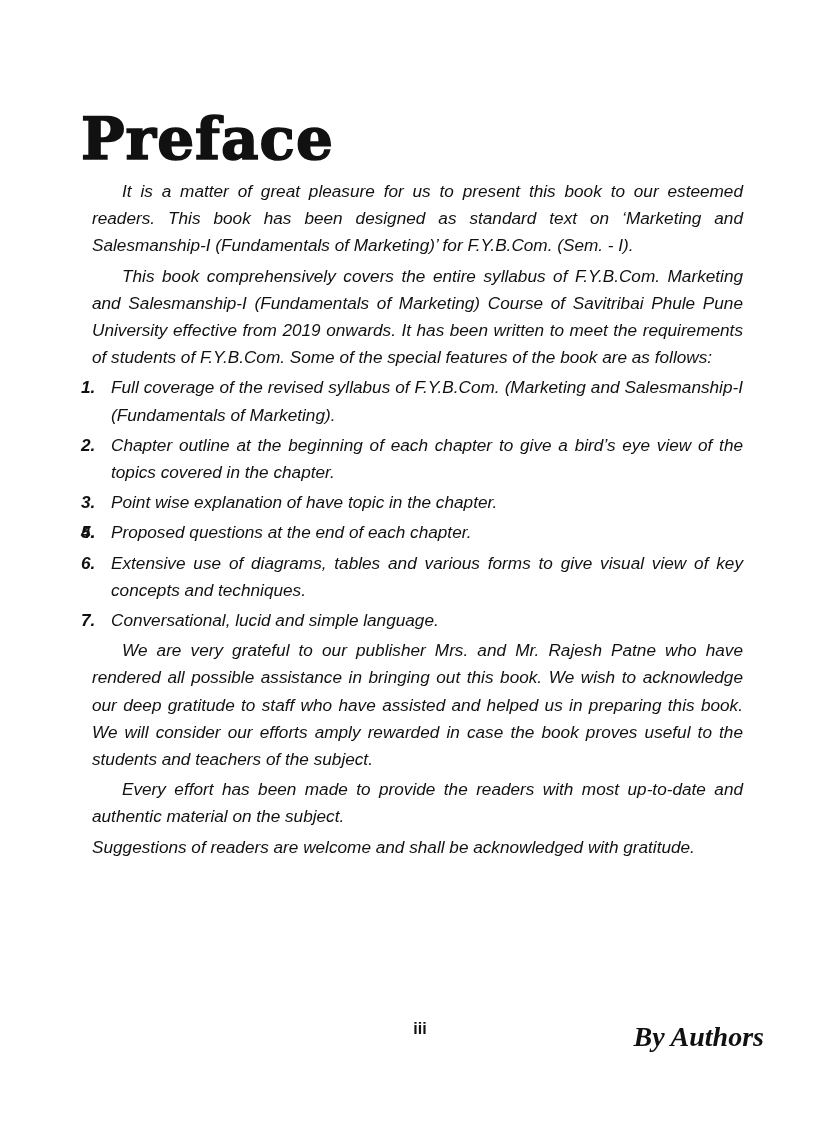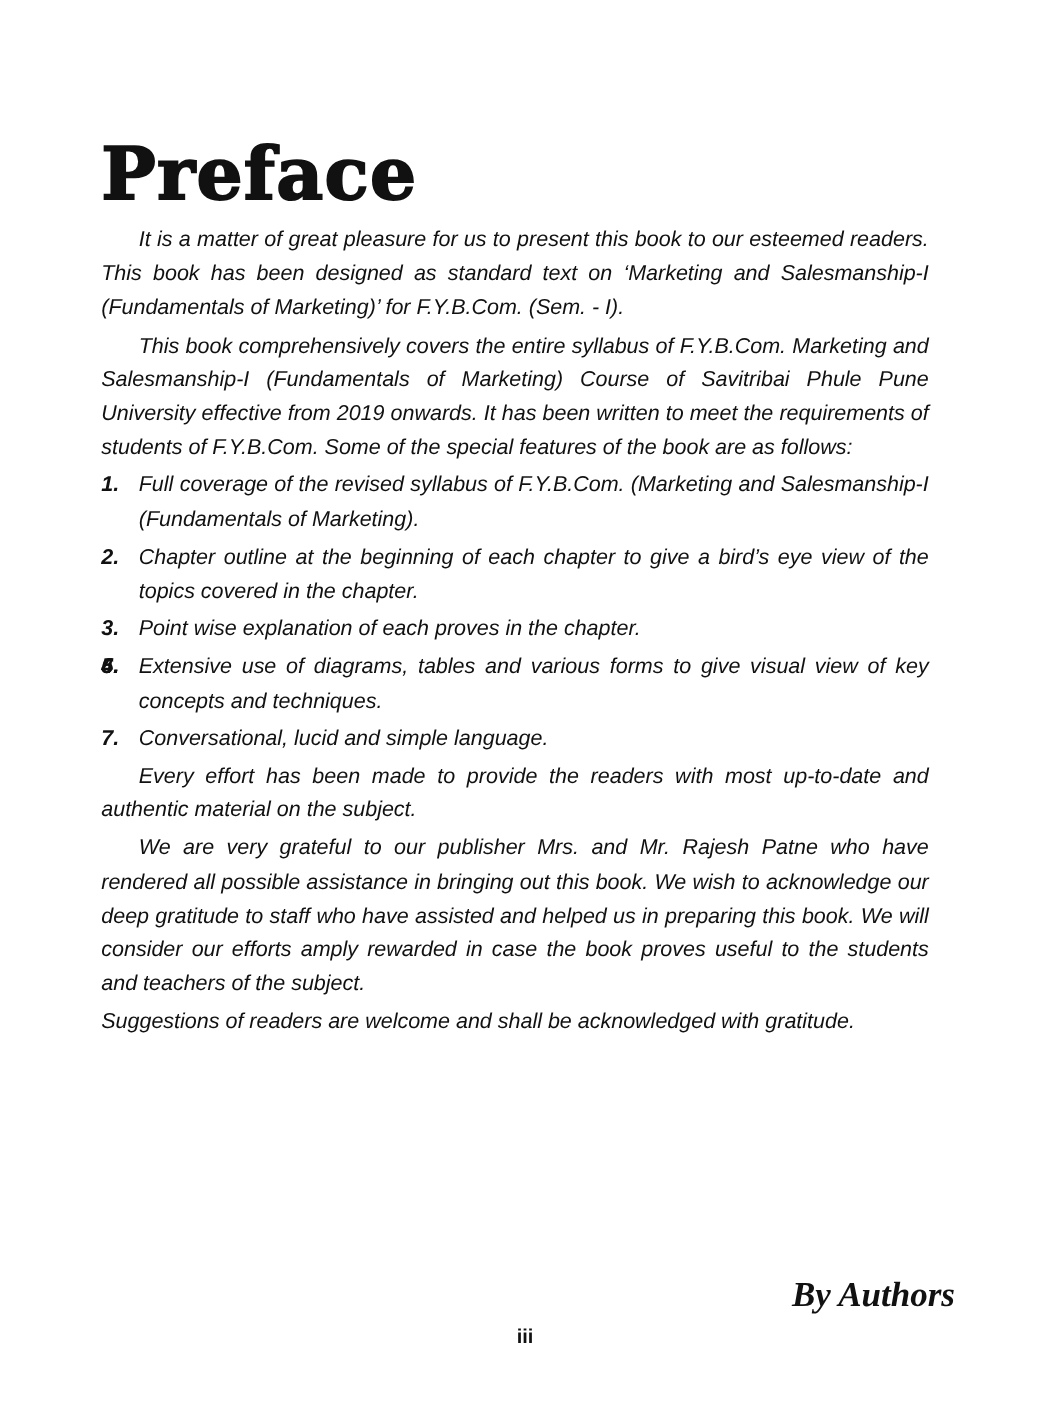--- a/index.html
+++ b/index.html
@@ -32,21 +32,21 @@
       left: 81px;
       top: 178px;
       width: 662px;
       font-family: "Liberation Sans", sans-serif;
       font-style: italic;
       font-size: 17.2px;
       line-height: 27.2px;
       color: #111111;
     }
     .para {
-      margin: 0 0 3px 0;
+      margin: 0 0 3px 11px;
       text-align: justify;
       text-indent: 30px;
     }
     .para.no-indent {
       text-indent: 0;
     }
     .list {
       margin: 0;
       padding: 0;
       list-style: none;
@@ -81,21 +81,21 @@
       font-style: italic;
       font-weight: bold;
       font-size: 28px;
       line-height: 28px;
       color: #111111;
     }
     .page-number {
       position: absolute;
       left: 0;
       width: 840px;
-      top: 1060px;
+      top: 1019px;
       text-align: center;
       font-family: "Liberation Sans", sans-serif;
       font-weight: bold;
       font-size: 16px;
       line-height: 20px;
       color: #111111;
     }
   </style>
 </head>
 <body>
@@ -110,37 +110,38 @@
     <li class="list-item">
       <span class="list-num">1.</span>
       <span>Full coverage of the revised syllabus of F.Y.B.Com. (Marketing and Salesmanship-I (Fundamentals of Marketing).</span>
     </li>
     <li class="list-item">
       <span class="list-num">2.</span>
       <span>Chapter outline at the beginning of each chapter to give a bird’s eye view of the topics covered in the chapter.</span>
     </li>
     <li class="list-item">
       <span class="list-num">3.</span>
-      <span>Point wise explanation of each proves in the chapter.</span>
+      <span>Point wise explanation of have topic in the chapter.</span>
     </li>
     <li class="list-item">
       <span class="list-num">4.</span>
     </li>
     <li class="list-item">
       <span class="list-num">5.</span>
+      <span>Proposed questions at the end of each chapter.</span>
     </li>
     <li class="list-item">
       <span class="list-num">6.</span>
       <span>Extensive use of diagrams, tables and various forms to give visual view of key concepts and techniques.</span>
     </li>
     <li class="list-item">
       <span class="list-num">7.</span>
       <span>Conversational, lucid and simple language.</span>
     </li>
   </ol>
 
+  <p class="para">We are very grateful to our publisher Mrs. and Mr. Rajesh Patne who have rendered all possible assistance in bringing out this book. We wish to acknowledge our deep gratitude to staff who have assisted and helped us in preparing this book. We will consider our efforts amply rewarded in case the book proves useful to the students and teachers of the subject.</p>
   <p class="para">Every effort has been made to provide the readers with most up-to-date and authentic material on the subject.</p>
-  <p class="para">We are very grateful to our publisher Mrs. and Mr. Rajesh Patne who have rendered all possible assistance in bringing out this book. We wish to acknowledge our deep gratitude to staff who have assisted and helped us in preparing this book. We will consider our efforts amply rewarded in case the book proves useful to the students and teachers of the subject.</p>
   <p class="para no-indent">Suggestions of readers are welcome and shall be acknowledged with gratitude.</p>
 </div>
 
 <div class="signature">By Authors</div>
 <div class="page-number">iii</div>
 
 </body></html>

